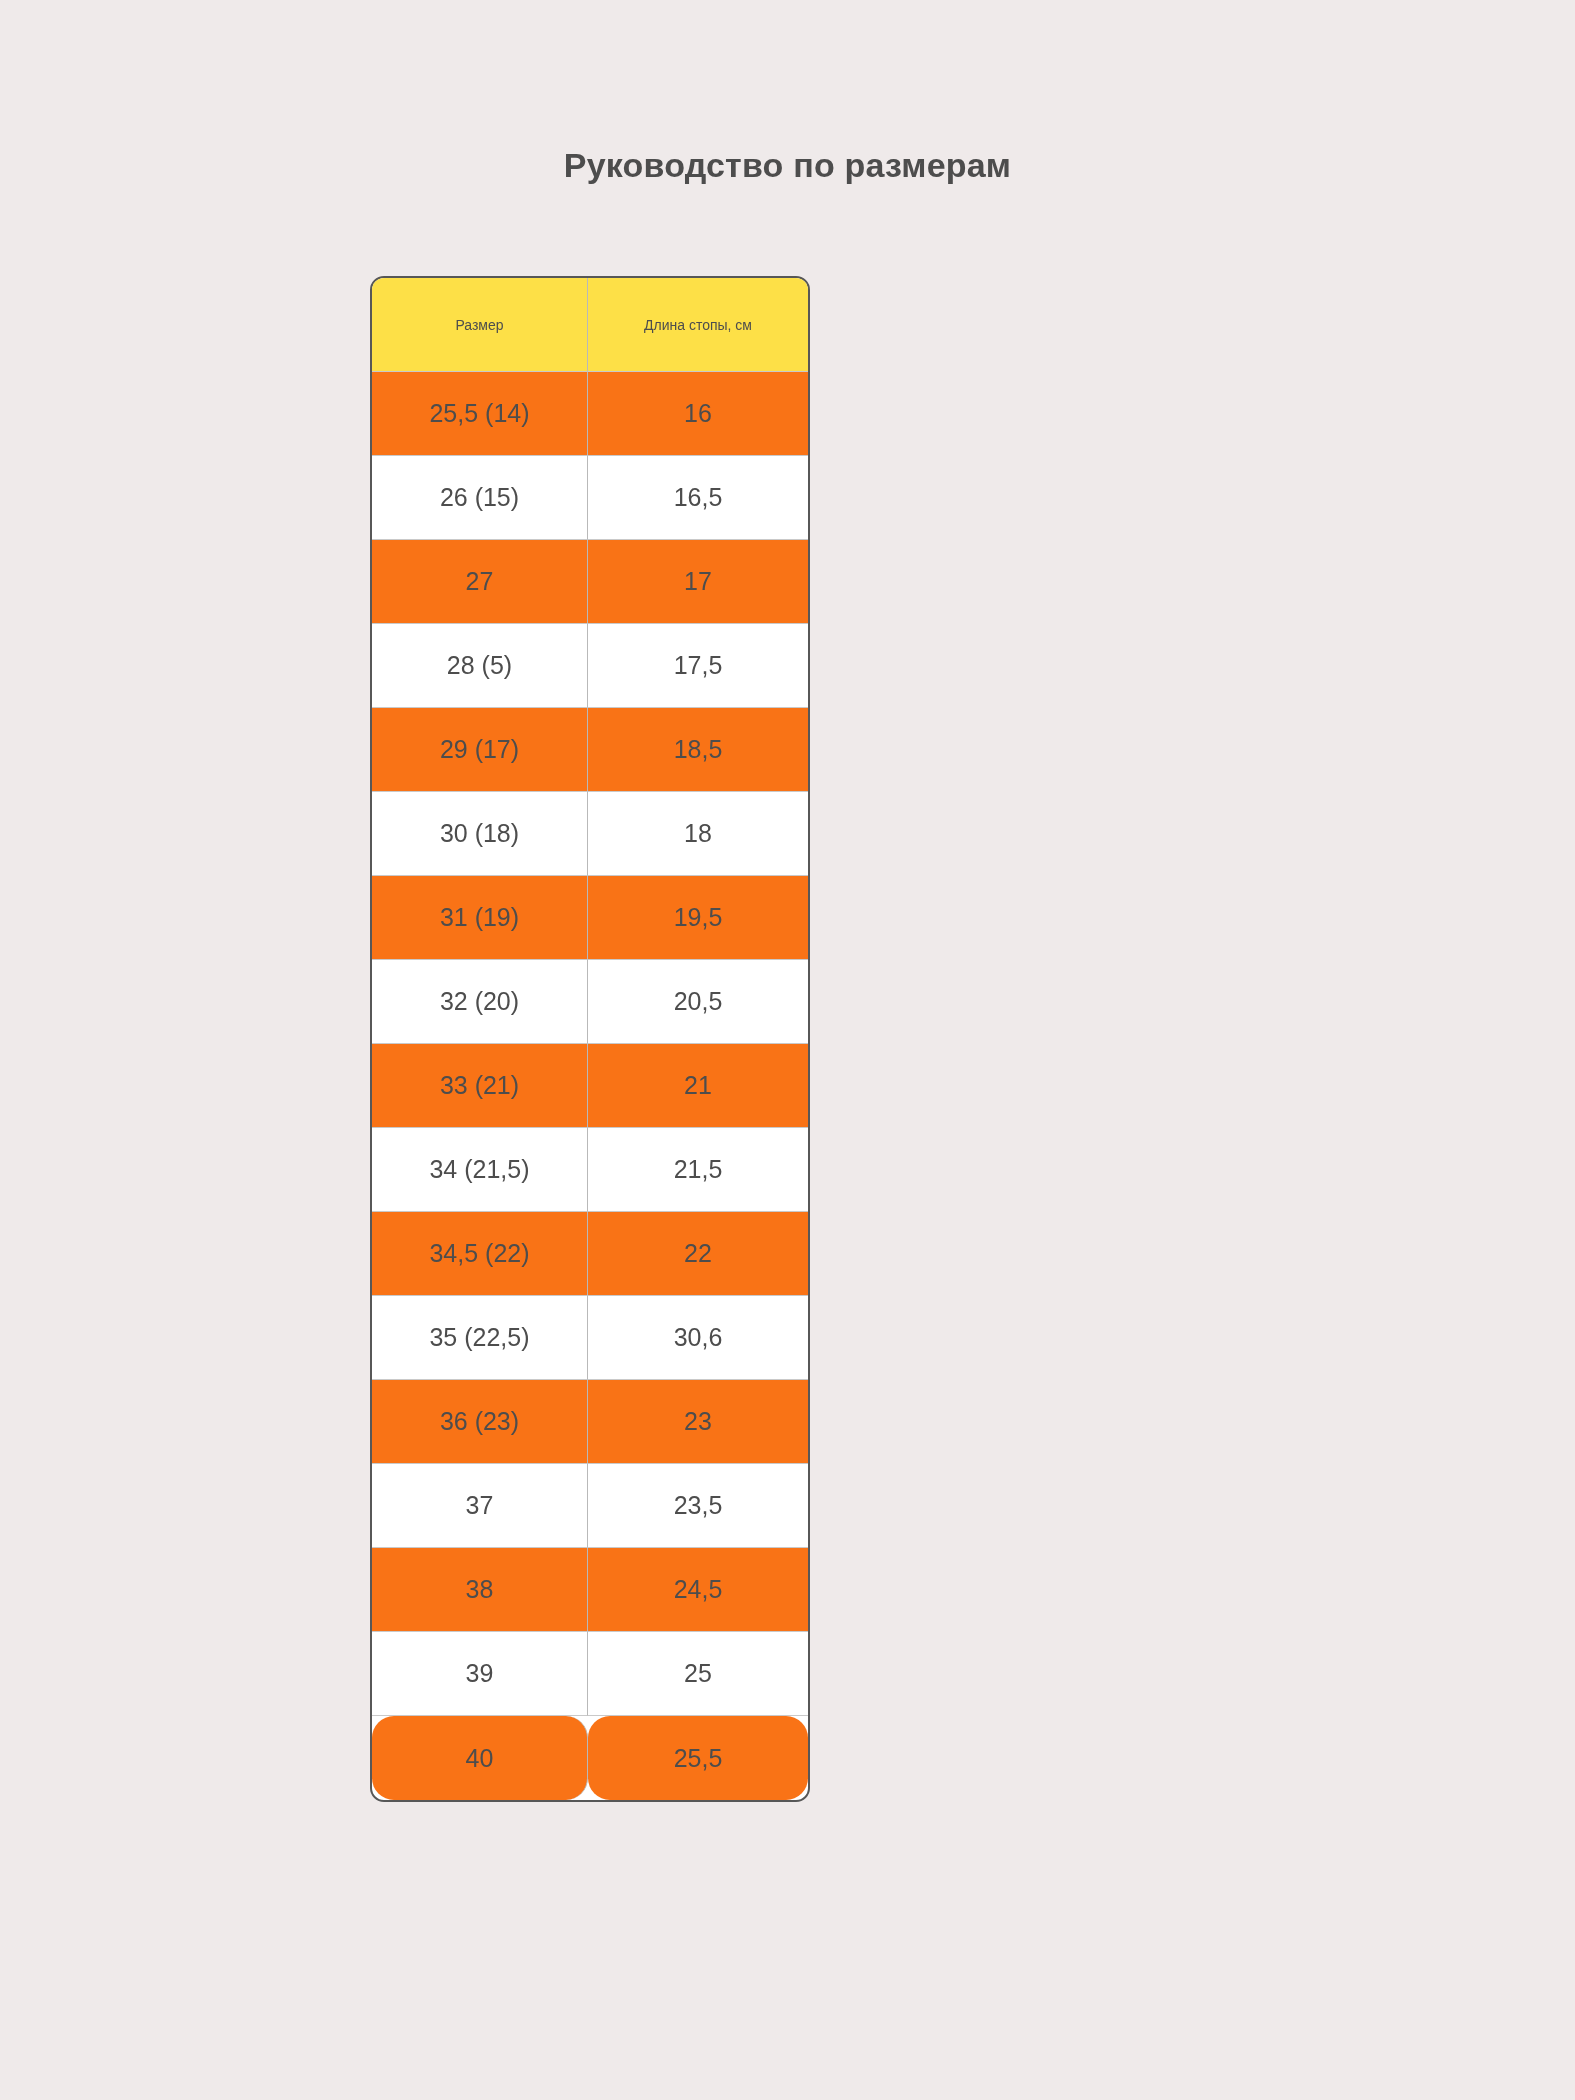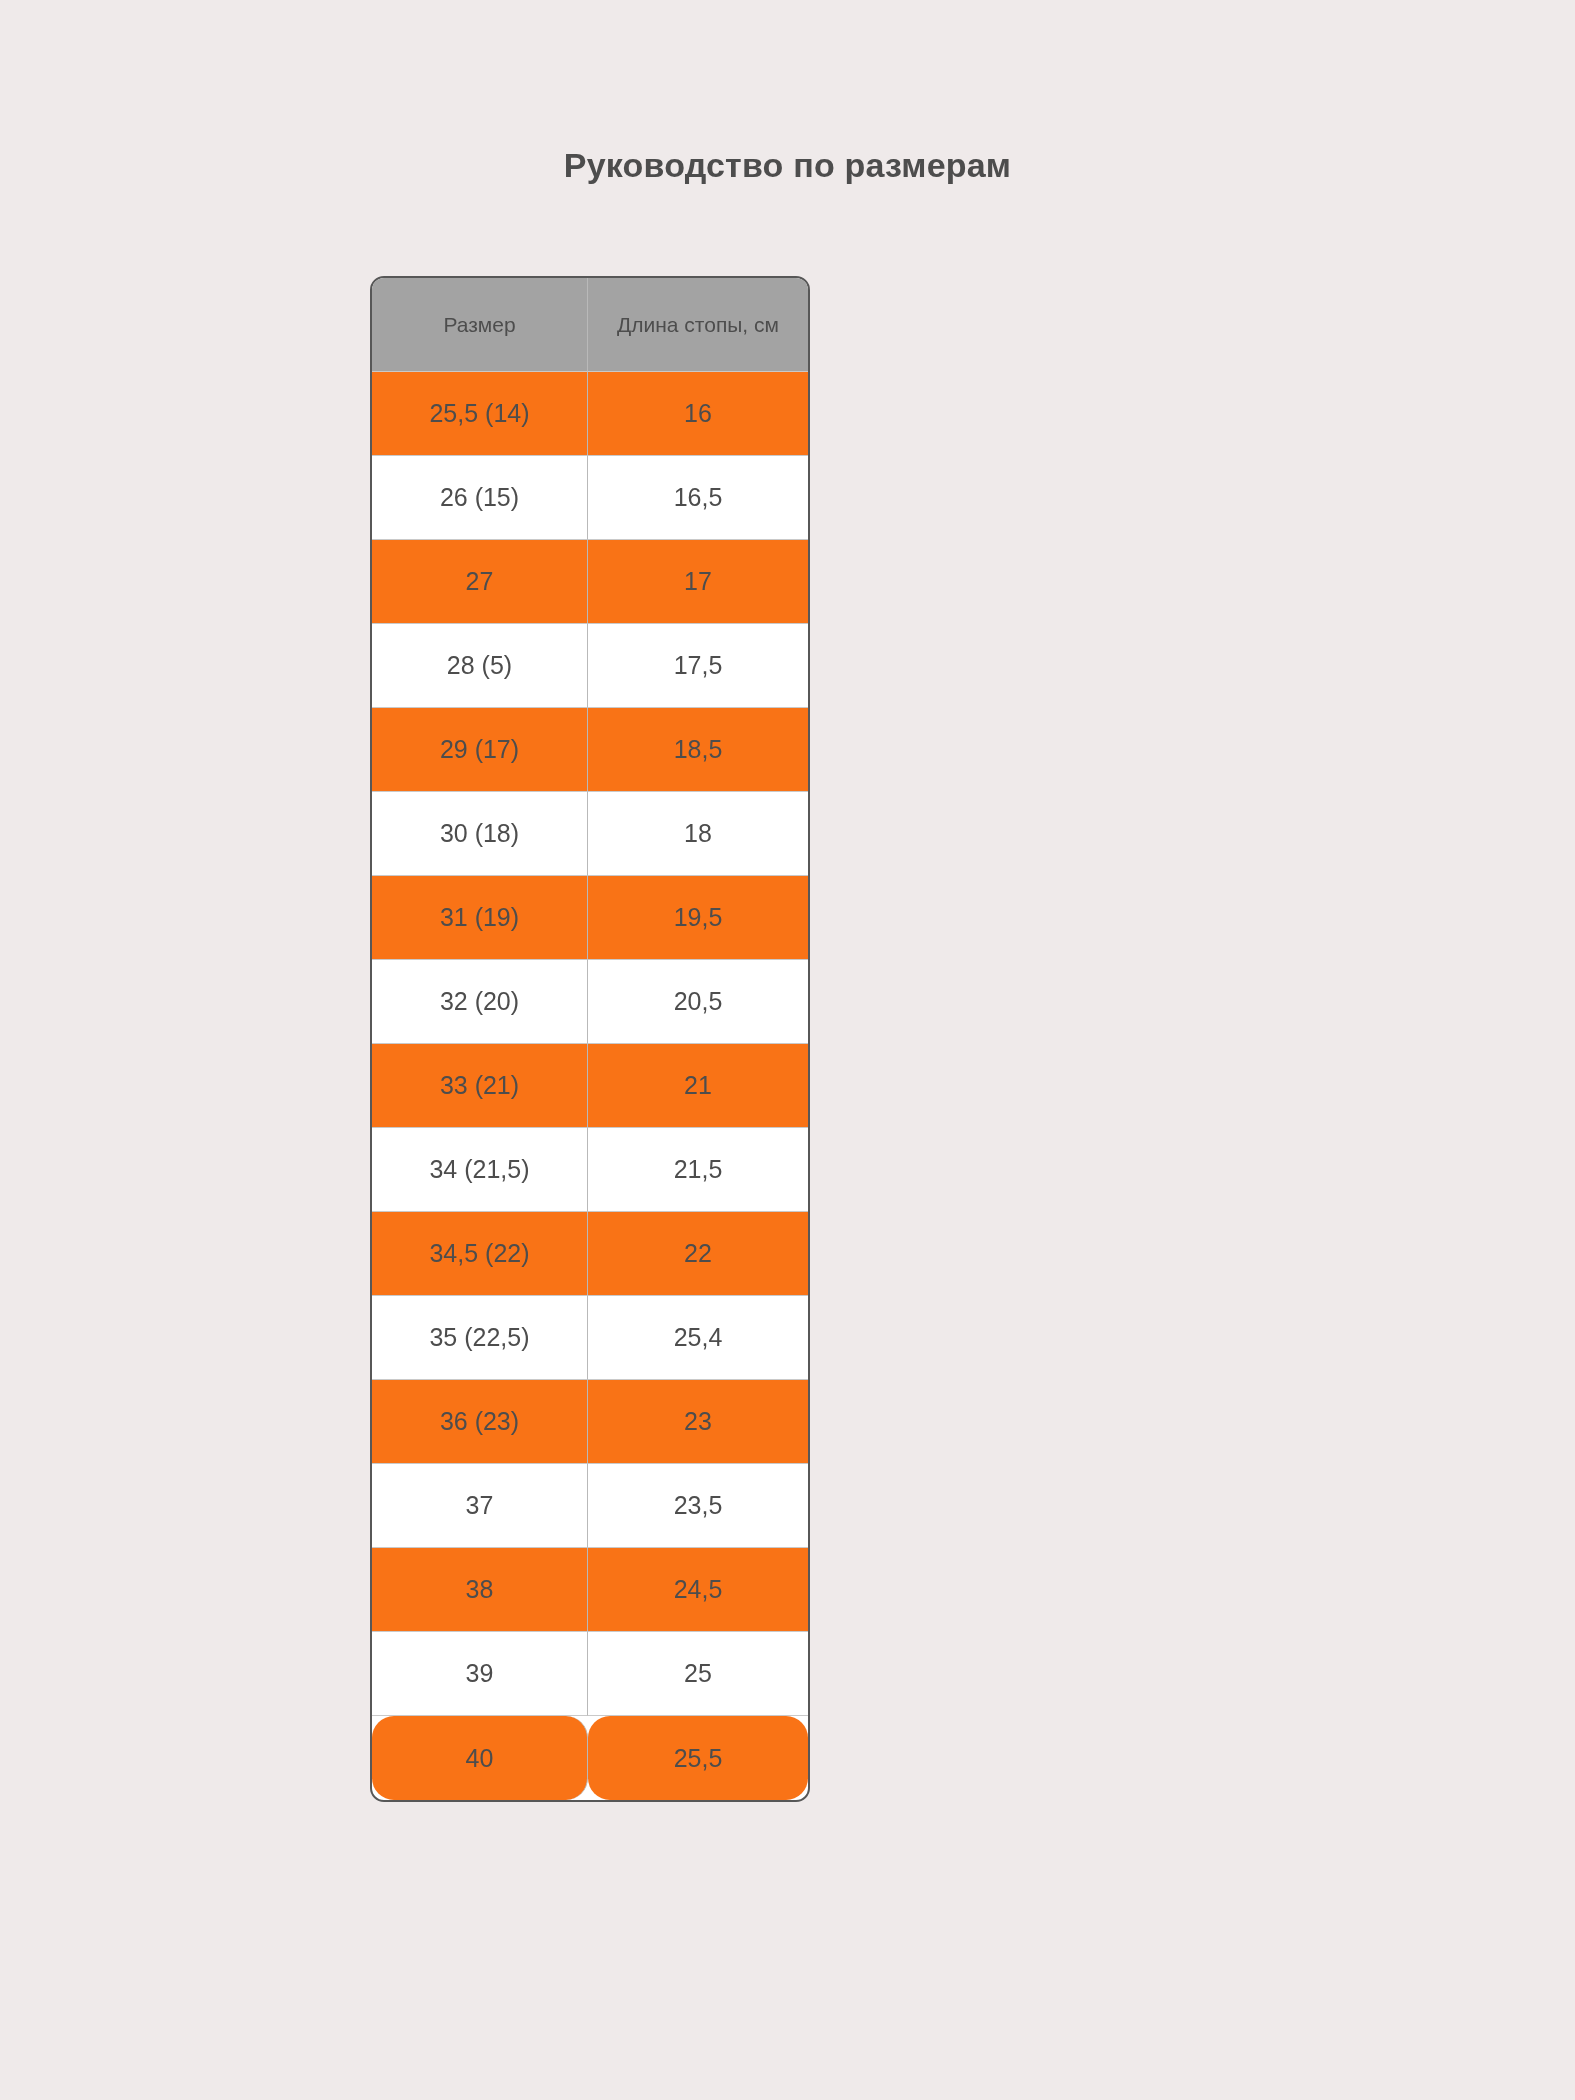--- a/index.html
+++ b/index.html
@@ -65,22 +65,22 @@
     box-sizing: border-box;
   }
 
   table.size-table th:last-child,
   table.size-table td:last-child {
     border-right: none;
   }
 
   table.size-table thead th {
     height: 94px;
-    font-size: 21px;
-    background: #a3a3a3;
+    font-size: 14px;
+    background: #fde047;
     border-bottom: 1px solid #c9c9c9;
   }
 
   table.size-table tbody td {
     height: 84px;
     font-size: 25px;
     background: #ffffff;
   }
 
   table.size-table tbody tr.stripe td {
@@ -150,21 +150,21 @@
           <tr>
             <td class="col-size">34 (21,5)</td>
             <td class="col-len">21,5</td>
           </tr>
           <tr class="stripe">
             <td class="col-size">34,5 (22)</td>
             <td class="col-len">22</td>
           </tr>
           <tr>
             <td class="col-size">35 (22,5)</td>
-            <td class="col-len">25,4</td>
+            <td class="col-len">30,6</td>
           </tr>
           <tr class="stripe">
             <td class="col-size">36 (23)</td>
             <td class="col-len">23</td>
           </tr>
           <tr>
             <td class="col-size">37</td>
             <td class="col-len">23,5</td>
           </tr>
           <tr class="stripe">

